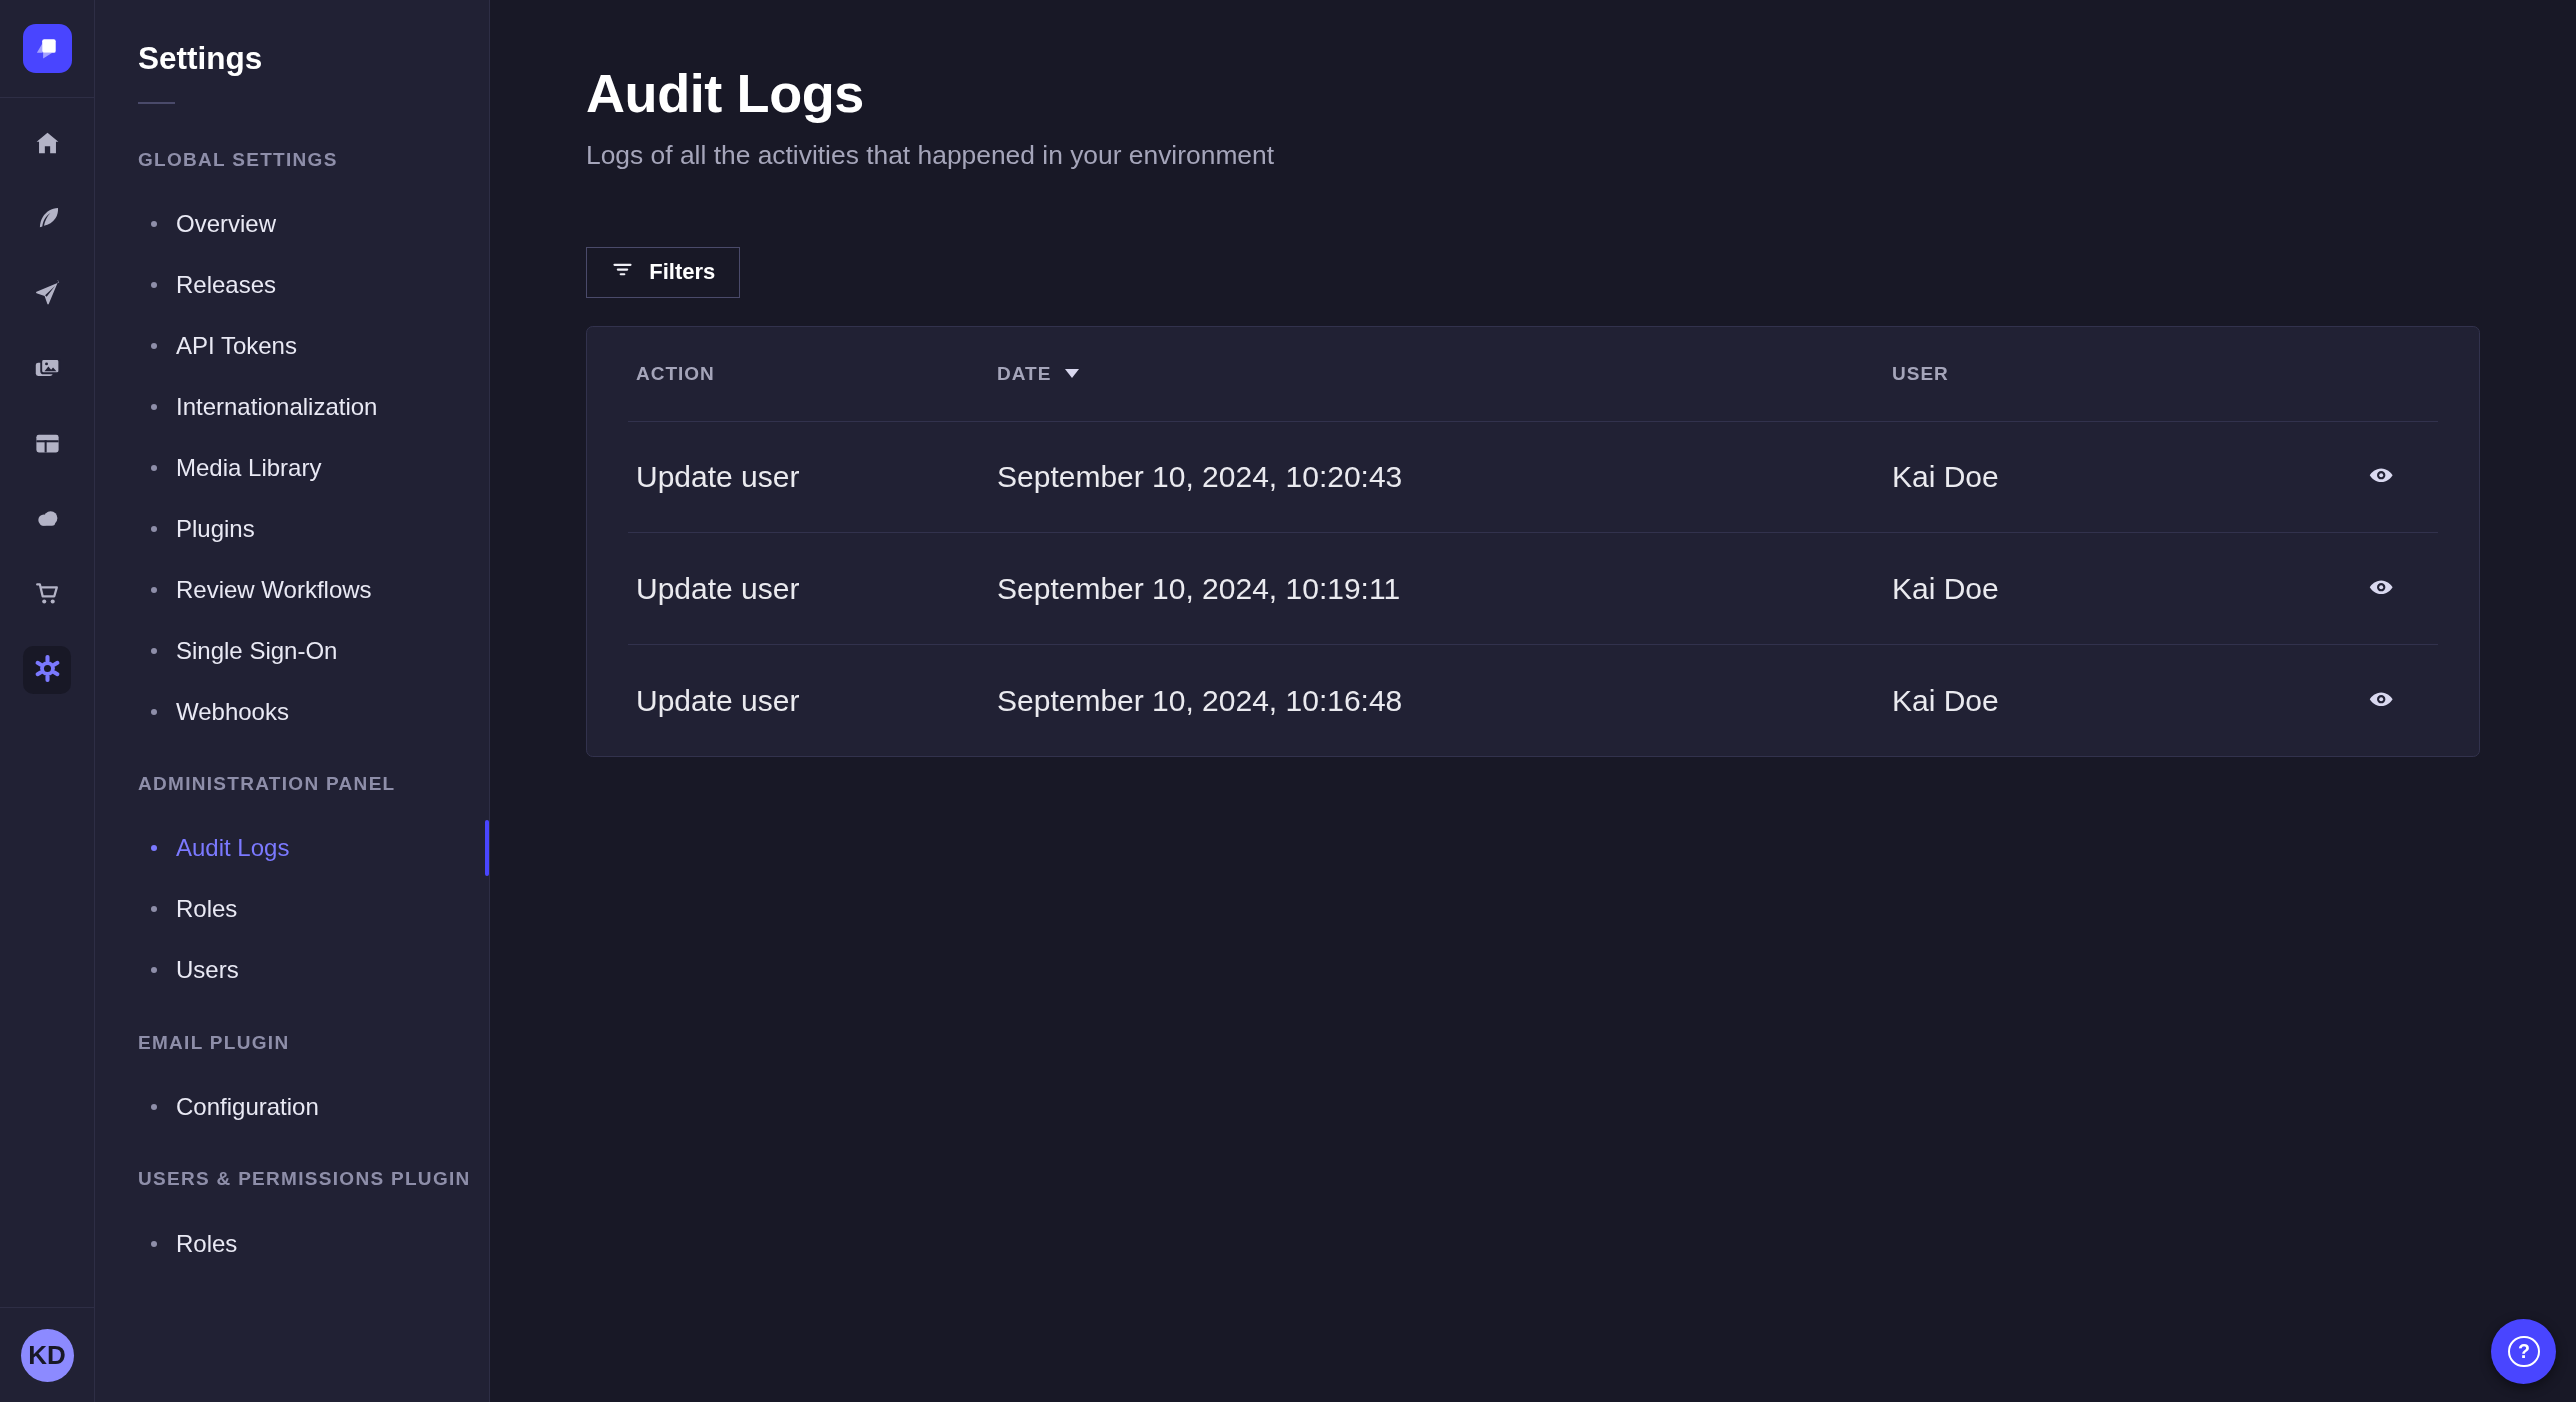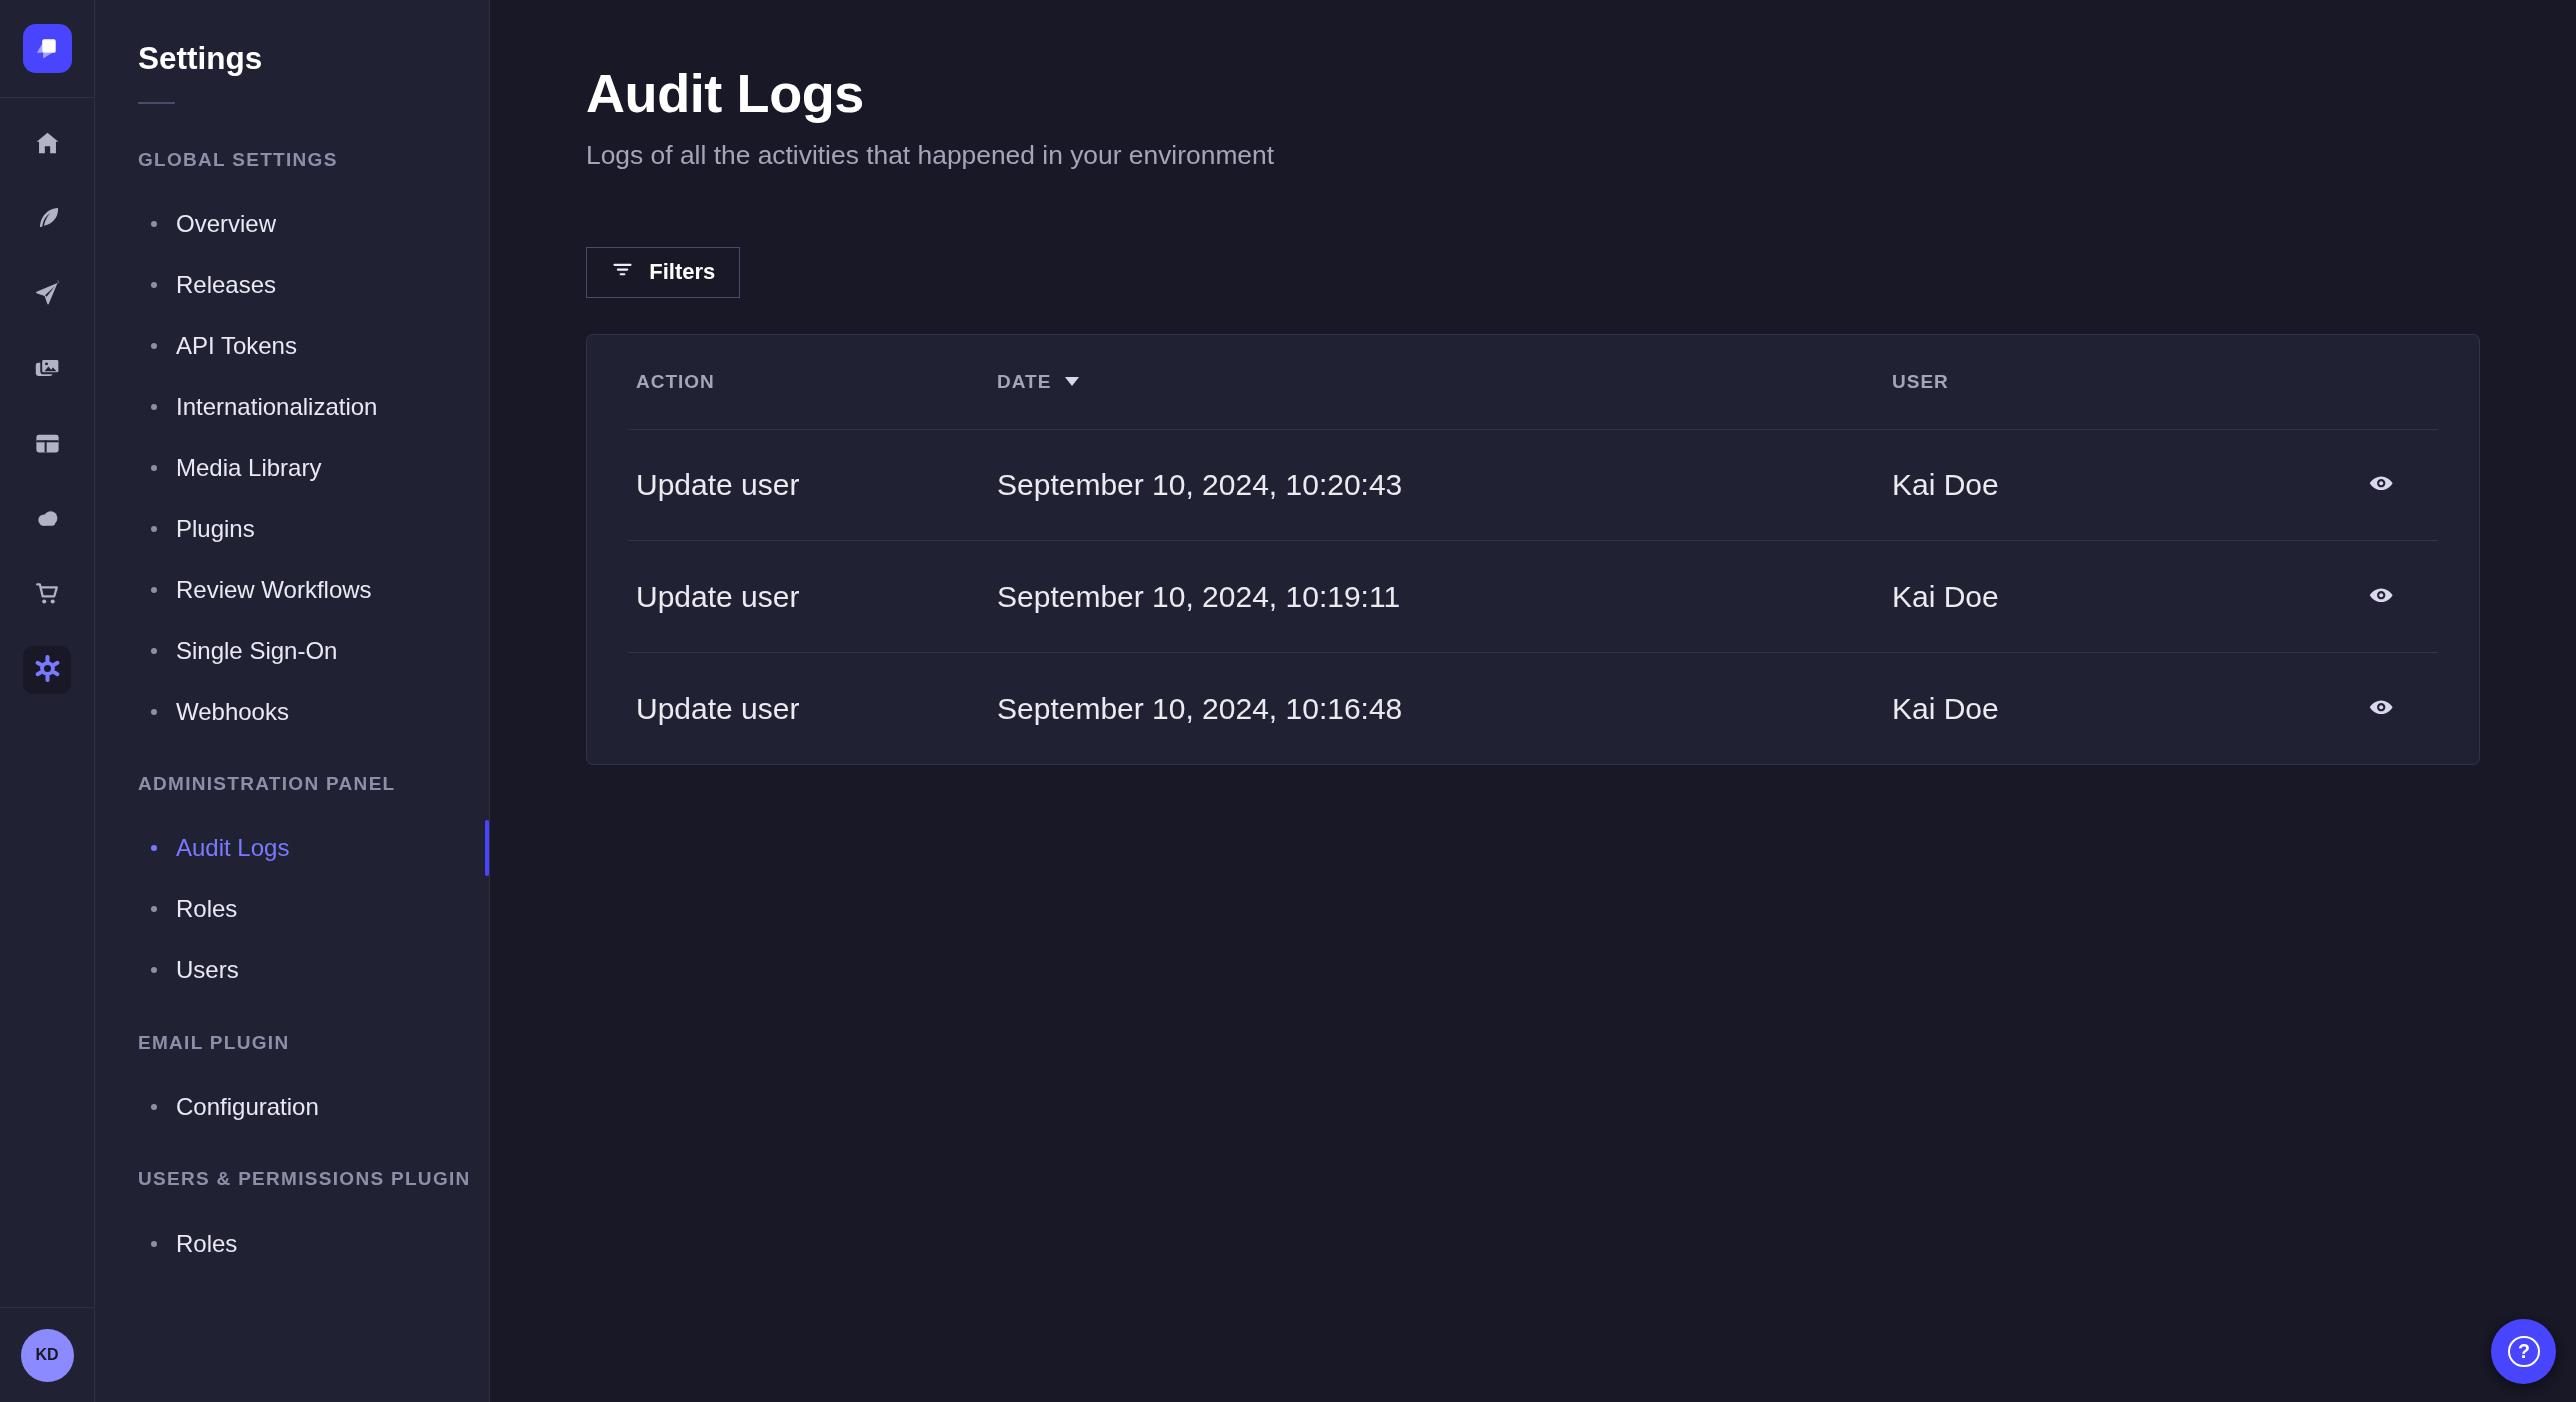--- a/index.html
+++ b/index.html
@@ -14,21 +14,21 @@
     width:95px; height:1402px; background:#212134;
     border-right:0.9px solid #2e2e45;
     display:flex; flex-direction:column; align-items:center; flex:0 0 auto;
   }
   .logo-wrap { width:100%; height:98px; display:flex; align-items:center; justify-content:center; border-bottom:0.9px solid #2e2e45; }
   .logo-btn { width:49px; height:49px; border:none; border-radius:12.8px; background:#4945ff; display:flex; align-items:center; justify-content:center; cursor:pointer; }
   .rail-nav { display:flex; flex-direction:column; gap:27px; padding-top:23px; flex:1; }
   .rail-btn { width:48px; height:48px; border:none; background:transparent; border-radius:10.2px; display:flex; align-items:center; justify-content:center; cursor:pointer; }
   .rail-btn.active { background:#181826; }
   .rail-bottom { width:100%; height:95px; border-top:0.9px solid #2e2e45; display:flex; align-items:center; justify-content:center; }
-  .avatar { width:53px; height:53px; border-radius:50%; border:none; background:#8c8aff; color:#181826; font-weight:700; font-size:16px; font-family:"Liberation Sans", sans-serif; display:flex; align-items:center; justify-content:center; cursor:pointer; }
+  .avatar { width:53px; height:53px; border-radius:50%; border:none; background:#8c8aff; color:#181826; font-weight:700; font-size:26px; font-family:"Liberation Sans", sans-serif; display:flex; align-items:center; justify-content:center; cursor:pointer; }
   
   .subnav {
     width:395px; height:1402px; background:#212134; flex:0 0 auto;
     border-right:0.9px solid #2e2e45; position:relative; overflow:hidden;
   }
   .subnav-header { padding:39px 0 0 43px; }
   .subnav-title { font-size:31.5px; line-height:39px; font-weight:700; color:#ffffff; }
   .subnav-rule { width:37px; height:1.7px; background:#4a4a6a; margin-top:24px; border:none; }
   .section { margin-top:29px; }
   .subnav-sections .section:first-child { margin-top:43px; }
@@ -43,21 +43,21 @@
   
   .main { flex:1; padding:63px 96px 0 96px; position:relative; }
   .page-title { font-size:54px; line-height:61px; font-weight:700; color:#ffffff; letter-spacing:-0.4px; }
   .page-subtitle { margin-top:13.6px; font-size:26.4px; line-height:34px; color:#a5a5ba; }
   .filters-btn {
     margin-top:75px; height:51px; padding:0 24px; display:inline-flex; align-items:center; gap:15.3px;
     background:transparent; border:0.9px solid #4a4a6a; border-radius:0; cursor:pointer;
     color:#ffffff; font-size:22px; font-weight:600; font-family:"Liberation Sans", sans-serif;
   }
   
-  .card { margin-top:36px; width:100%; background:#212134; border:0.9px solid #32324d; border-radius:6.8px; overflow:hidden; }
+  .card { margin-top:28px; width:100%; background:#212134; border:0.9px solid #32324d; border-radius:6.8px; overflow:hidden; }
   .tgrid { display:grid; grid-template-columns:361px 895px 441px 1fr; align-items:center; padding:0 49px; }
   .thead { height:94px; }
   .th { font-size:19px; font-weight:700; letter-spacing:1px; color:#a5a5ba; display:flex; align-items:center; }
   .caret { width:0; height:0; border-left:7.7px solid transparent; border-right:7.7px solid transparent; border-top:9.4px solid #d9d8ef; margin-left:13.6px; }
   .trow { height:111px; cursor:pointer; }
   .td { font-size:30px; color:#eaeaef; }
   .rule { height:0.9px; background:#32324d; margin:0 41px; }
   .cell-view { display:flex; justify-content:center; }
   .eye-btn { width:39px; height:39px; border:none; background:transparent; display:flex; align-items:center; justify-content:center; cursor:pointer; }
   

